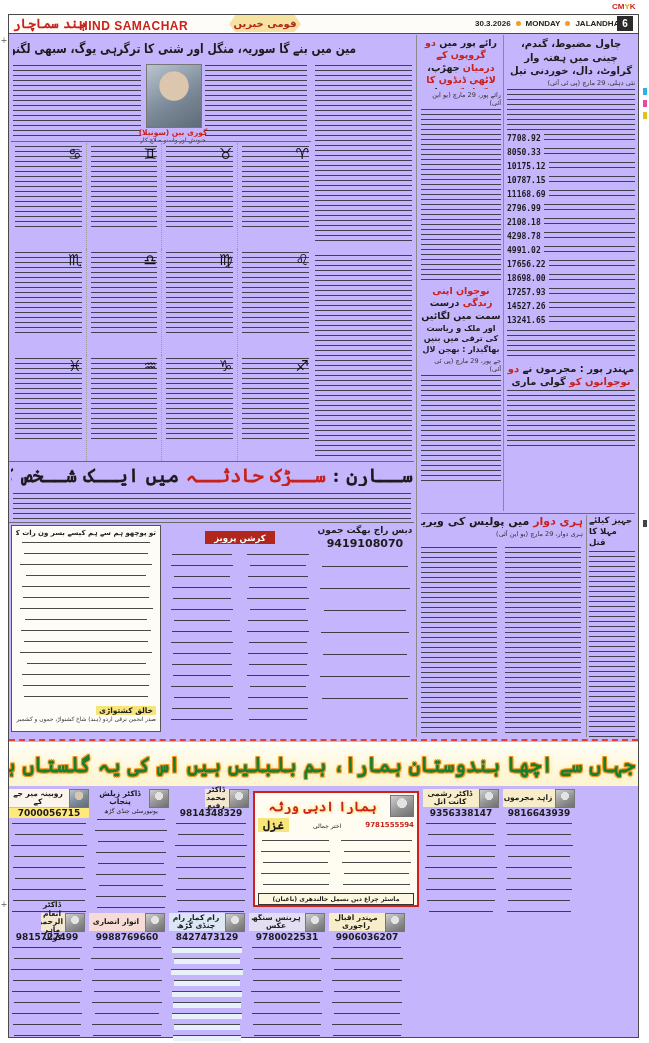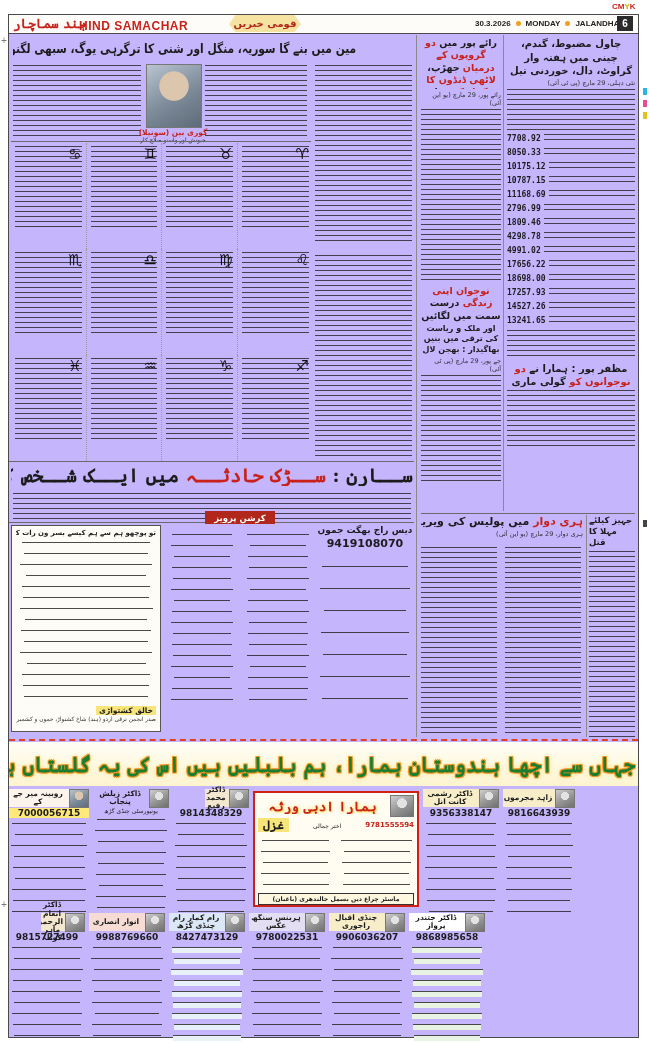--- a/index.html
+++ b/index.html
@@ -58,21 +58,21 @@
   .hcell .s{height:84px;}
   
   .saran-head{position:absolute;left:2px;top:449px;width:402px;text-align:center;font-size:19px;font-weight:bold;
               font-family:"DejaVu Serif",serif;white-space:nowrap;overflow:hidden;}
   
   .pbox{position:absolute;left:2px;top:510px;width:150px;height:207px;border:1px solid #555;padding:3px 4px;box-sizing:border-box;background:#fdfcf6;}
   .pbox-title{font-size:7px;font-weight:bold;text-align:center;white-space:nowrap;overflow:hidden;}
   .poet-strip{margin-top:4px;font-size:7.5px;font-weight:bold;}
   .poet-strip .nm{background:#f7e57a;padding:0 3px;}
   .poet-sub{font-size:5.8px;color:#333;margin-top:1px;}
-  .midpo{position:absolute;left:158px;top:496px;width:146px;height:212px;}
+  .midpo{position:absolute;left:158px;top:516px;width:146px;height:212px;}
   .midpo-label{position:absolute;left:38px;top:0;width:70px;height:13px;background:#b1271c;color:#fff;
                font-size:8.5px;font-weight:bold;display:flex;align-items:center;justify-content:center;}
   .subcol{position:absolute;top:18px;width:66px;}
   .despo{position:absolute;left:308px;top:510px;width:96px;height:212px;text-align:center;}
   .despo .hd{font-size:9px;font-weight:bold;}
   .despo .ph{font-size:11px;font-weight:bold;margin-top:2px;}
   .despo .vs{margin-top:16px;}
   
   .haridwar{position:absolute;left:412px;top:500px;width:162px;}
   .hl-hari{font-size:11px;font-weight:bold;white-space:nowrap;overflow:hidden;text-align:center;}
@@ -244,21 +244,21 @@
       <div class="figrow">
           <span class="s fg"></span>
           <span class="num">11168.69</span>
         </div>
       <div class="figrow">
           <span class="s fg"></span>
           <span class="num">2796.99</span>
         </div>
       <div class="figrow">
           <span class="s fg"></span>
-          <span class="num">1809.46</span>
+          <span class="num">2108.18</span>
         </div>
       <div class="figrow">
           <span class="s fg"></span>
           <span class="num">4298.78</span>
         </div>
       <div class="figrow">
           <span class="s fg"></span>
           <span class="num">4991.02</span>
         </div>
       <div class="figrow">
@@ -277,21 +277,21 @@
           <span class="s fg"></span>
           <span class="num">14527.26</span>
         </div>
       <div class="figrow">
           <span class="s fg"></span>
           <span class="num">13241.65</span>
         </div>
     </div>
     <div class="s" style="height:28px;margin-top:3px;"></div>
     <div class="subhead" style="font-size:10px;">
-      <span>مظفر پور : ہمارا نے</span>
+      <span>مہندر پور : مجرموں نے</span>
       <span class="red">دو نوجوانوں کو</span>
       <span>گولی ماری</span>
     </div>
     <div class="s" style="height:58px;margin-top:2px;"></div>
   </div>
 
   <div class="rule-v" style="left:407px;top:20px;height:702px;"></div>
   <div class="rule-v" style="left:494px;top:20px;height:476px;"></div>
   <div class="rule-v" style="left:577px;top:500px;height:222px;"></div>
 
@@ -570,43 +570,27 @@
       <div class="vs" style="width:89%;"></div>
     <div class="vs" style="width:94%;"></div>
       <div class="vs" style="width:87%;"></div>
     <div class="vs" style="width:92%;"></div>
       <div class="vs" style="width:90%;"></div>
     <div class="vs" style="width:88%;"></div>
   </div>
   <div class="ccol" style="left:320px;top:898px;width:76px;">
     <div class="chead t5">
         <div class="photo gray"></div>
-        <div class="cname">چنڈی اقبال راجوری</div>
+        <div class="cname">مہندر اقبال راجوری</div>
       </div>
     <div class="cphone">9906036207</div>
     <div class="vs" style="width:90%;"></div>
       <div class="vs" style="width:94%;"></div>
     <div class="vs" style="width:87%;"></div>
       <div class="vs" style="width:92%;"></div>
     <div class="vs" style="width:88%;"></div>
       <div class="vs" style="width:93%;"></div>
     <div class="vs" style="width:86%;"></div>
       <div class="vs" style="width:91%;"></div>
     <div class="vs" style="width:89%;"></div>
   </div>
-  <div class="ccol pb-green" style="left:400px;top:898px;width:76px;">
-    <div class="chead t6">
-        <div class="photo gray"></div>
-        <div class="cname">ڈاکٹر جتندر پرواز</div>
-      </div>
-    <div class="cphone">9868985658</div>
-    <div class="vs" style="width:92%;"></div>
-      <div class="vs" style="width:87%;"></div>
-    <div class="vs" style="width:94%;"></div>
-      <div class="vs" style="width:89%;"></div>
-    <div class="vs" style="width:91%;"></div>
-      <div class="vs" style="width:86%;"></div>
-    <div class="vs" style="width:93%;"></div>
-      <div class="vs" style="width:90%;"></div>
-    <div class="vs" style="width:88%;"></div>
-  </div>
 
 </div>
 
 </body></html>

